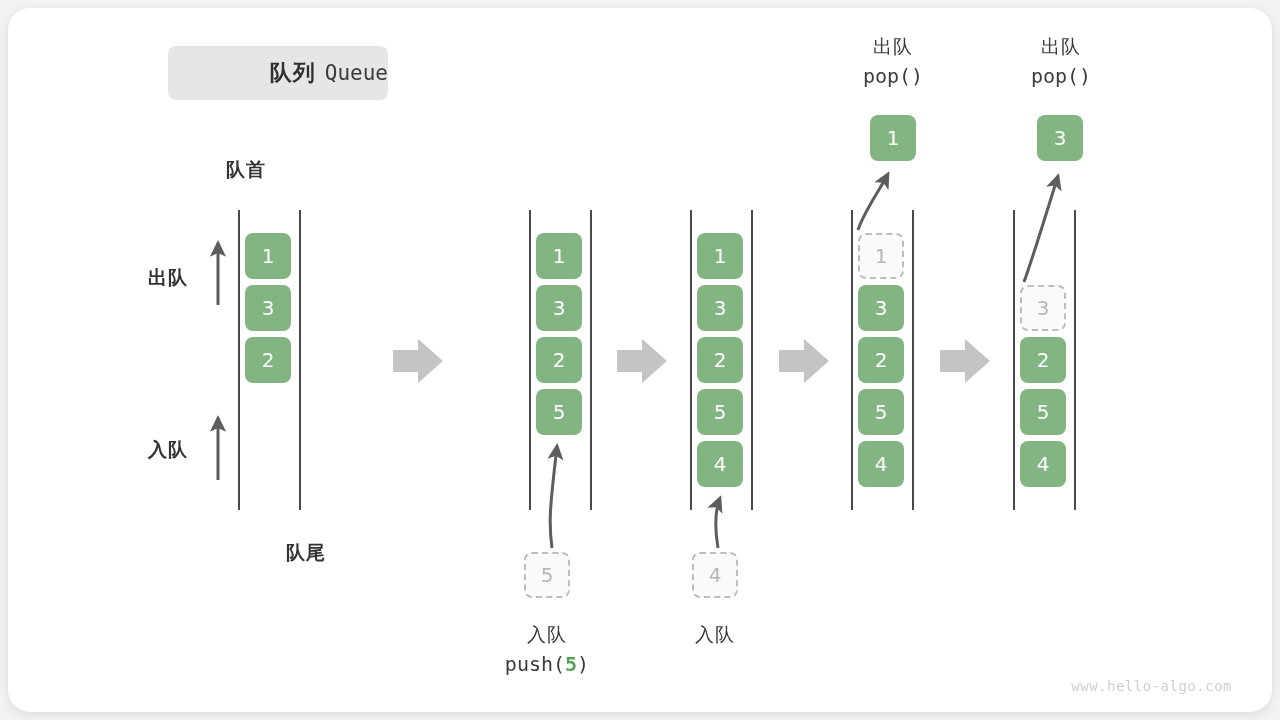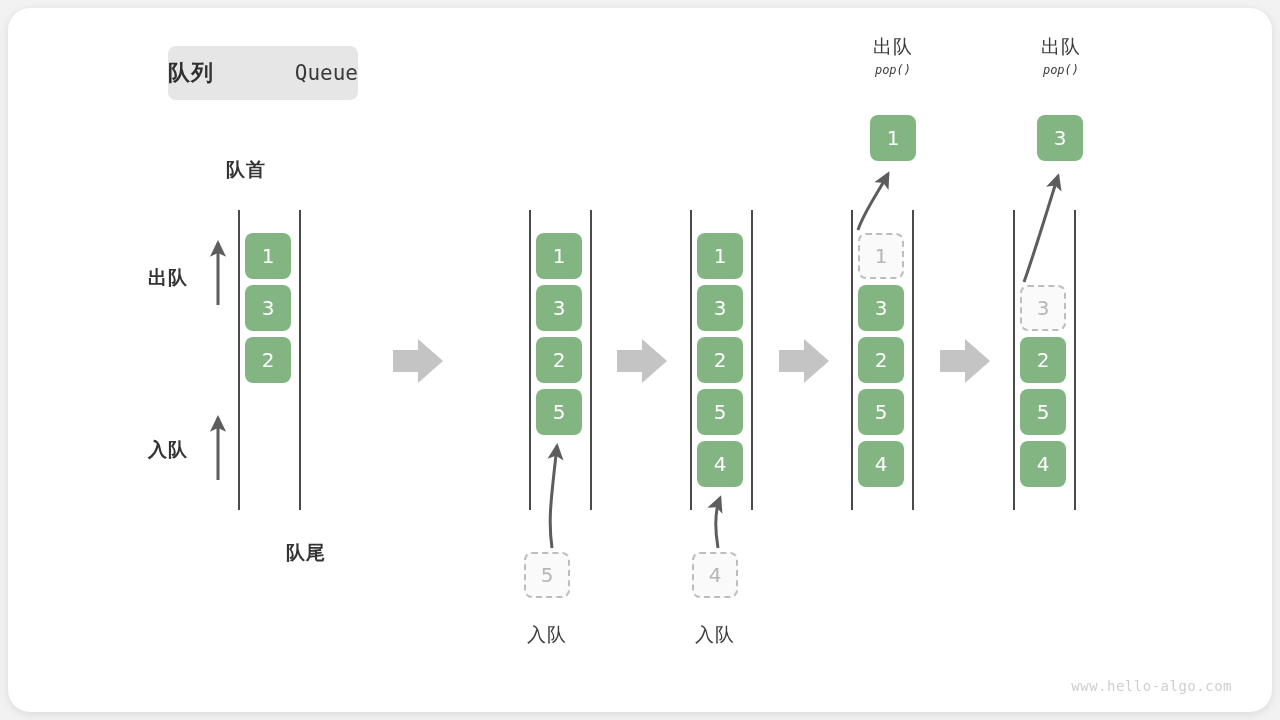--- a/index.html
+++ b/index.html
@@ -24,27 +24,27 @@
     background: #ffffff;
     border-radius: 22px;
     box-shadow: 0 2px 10px rgba(0,0,0,0.10);
   }
 
   
   #title-badge {
     position: absolute;
     left: 168px;
     top: 46px;
-    width: 190px;
+    width: 220px;
     height: 54px;
     background: #e6e6e6;
     border-radius: 8px;
     display: flex;
     align-items: center;
-    justify-content: space-between;
+    justify-content: flex-end;
     gap: 9px;
   }
   #title-badge .cn {
     font-size: 22px;
     font-weight: 700;
     color: #2f2f2f;
     letter-spacing: 1px;
   }
   #title-badge .en {
     font-family: "DejaVu Sans Mono", monospace;
@@ -69,23 +69,22 @@
   }
   .oplabel .l1 {
     display: block;
     font-size: 19px;
     color: #3b3b3b;
     letter-spacing: 1px;
   }
   .oplabel .l2 {
     display: block;
     font-family: "DejaVu Sans Mono", monospace;
-    font-size: 12px;
+    font-size: 20px;
     color: #3b3b3b;
-    font-style: italic;
   }
   .oplabel .l2 .num { color: #5a9e5c; font-weight: 700; }
 
   
   .rail {
     position: absolute;
     width: 1.6px;
     background: #4a4a4a;
   }
 
@@ -154,20 +153,21 @@
   <div class="rail" style="left:590px; top:210px; height:300px;"></div>
 
   <div class="box" style="left:536px; top:233px;">1</div>
   <div class="box" style="left:536px; top:285px;">3</div>
   <div class="box" style="left:536px; top:337px;">2</div>
   <div class="box" style="left:536px; top:389px;">5</div>
   <div class="box ghost" style="left:524px; top:552px;">5</div>
 
   <div class="oplabel" style="left:466px; top:620px; width:162px;">
     <span class="l1">入队</span>
+    <span class="l2"><span>push(</span><span class="num">5</span><span>)</span></span>
   </div>
 
   <div class="rail" style="left:690px; top:210px; height:300px;"></div>
   <div class="rail" style="left:751px; top:210px; height:300px;"></div>
 
   <div class="box" style="left:697px; top:233px;">1</div>
   <div class="box" style="left:697px; top:285px;">3</div>
   <div class="box" style="left:697px; top:337px;">2</div>
   <div class="box" style="left:697px; top:389px;">5</div>
   <div class="box" style="left:697px; top:441px;">4</div>

